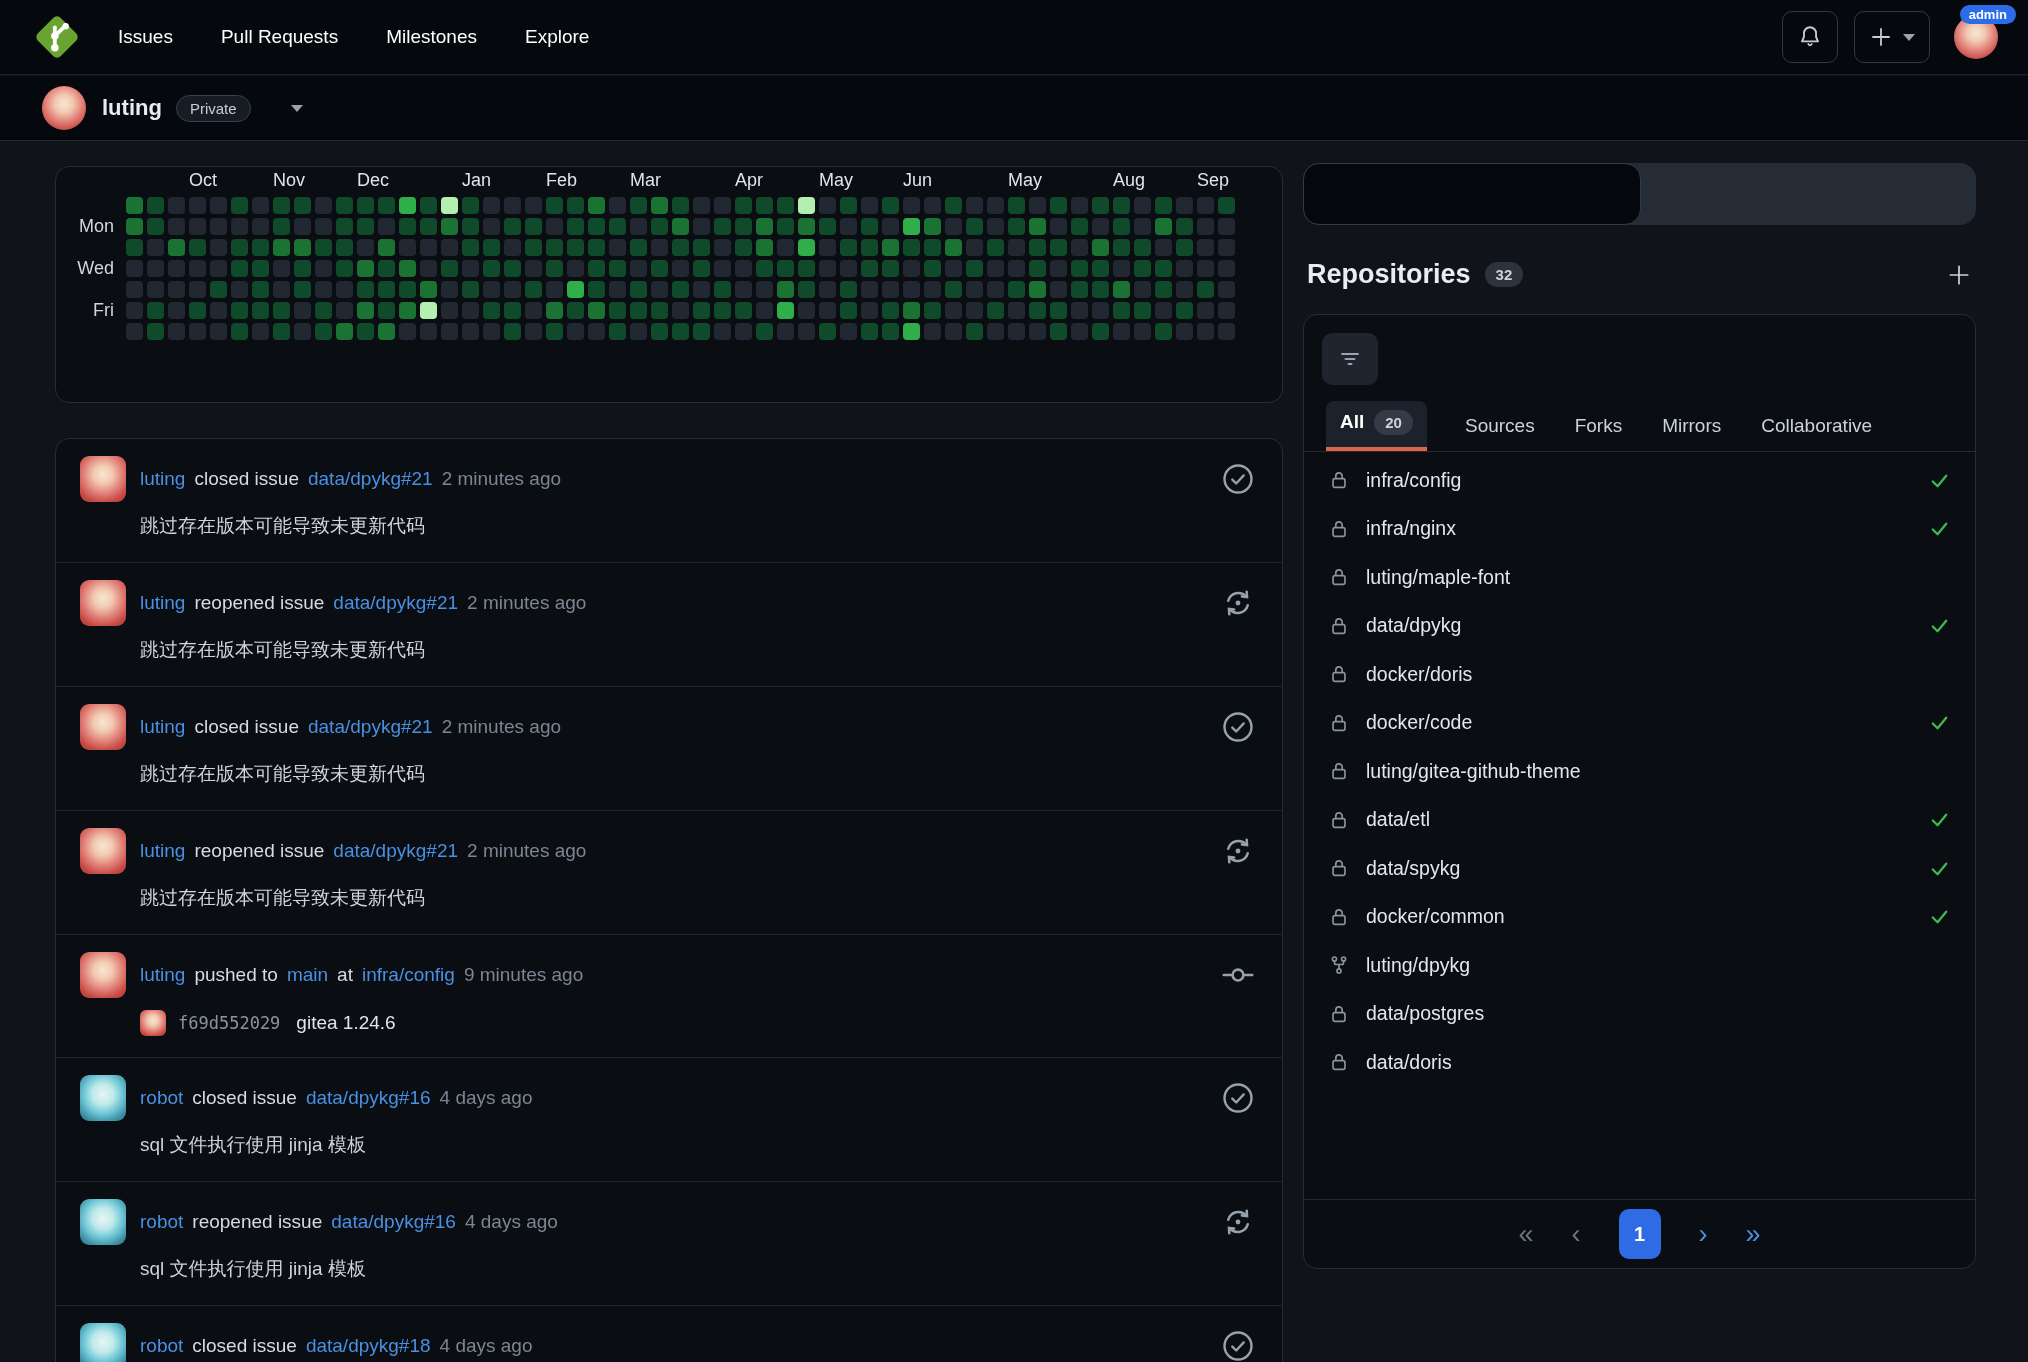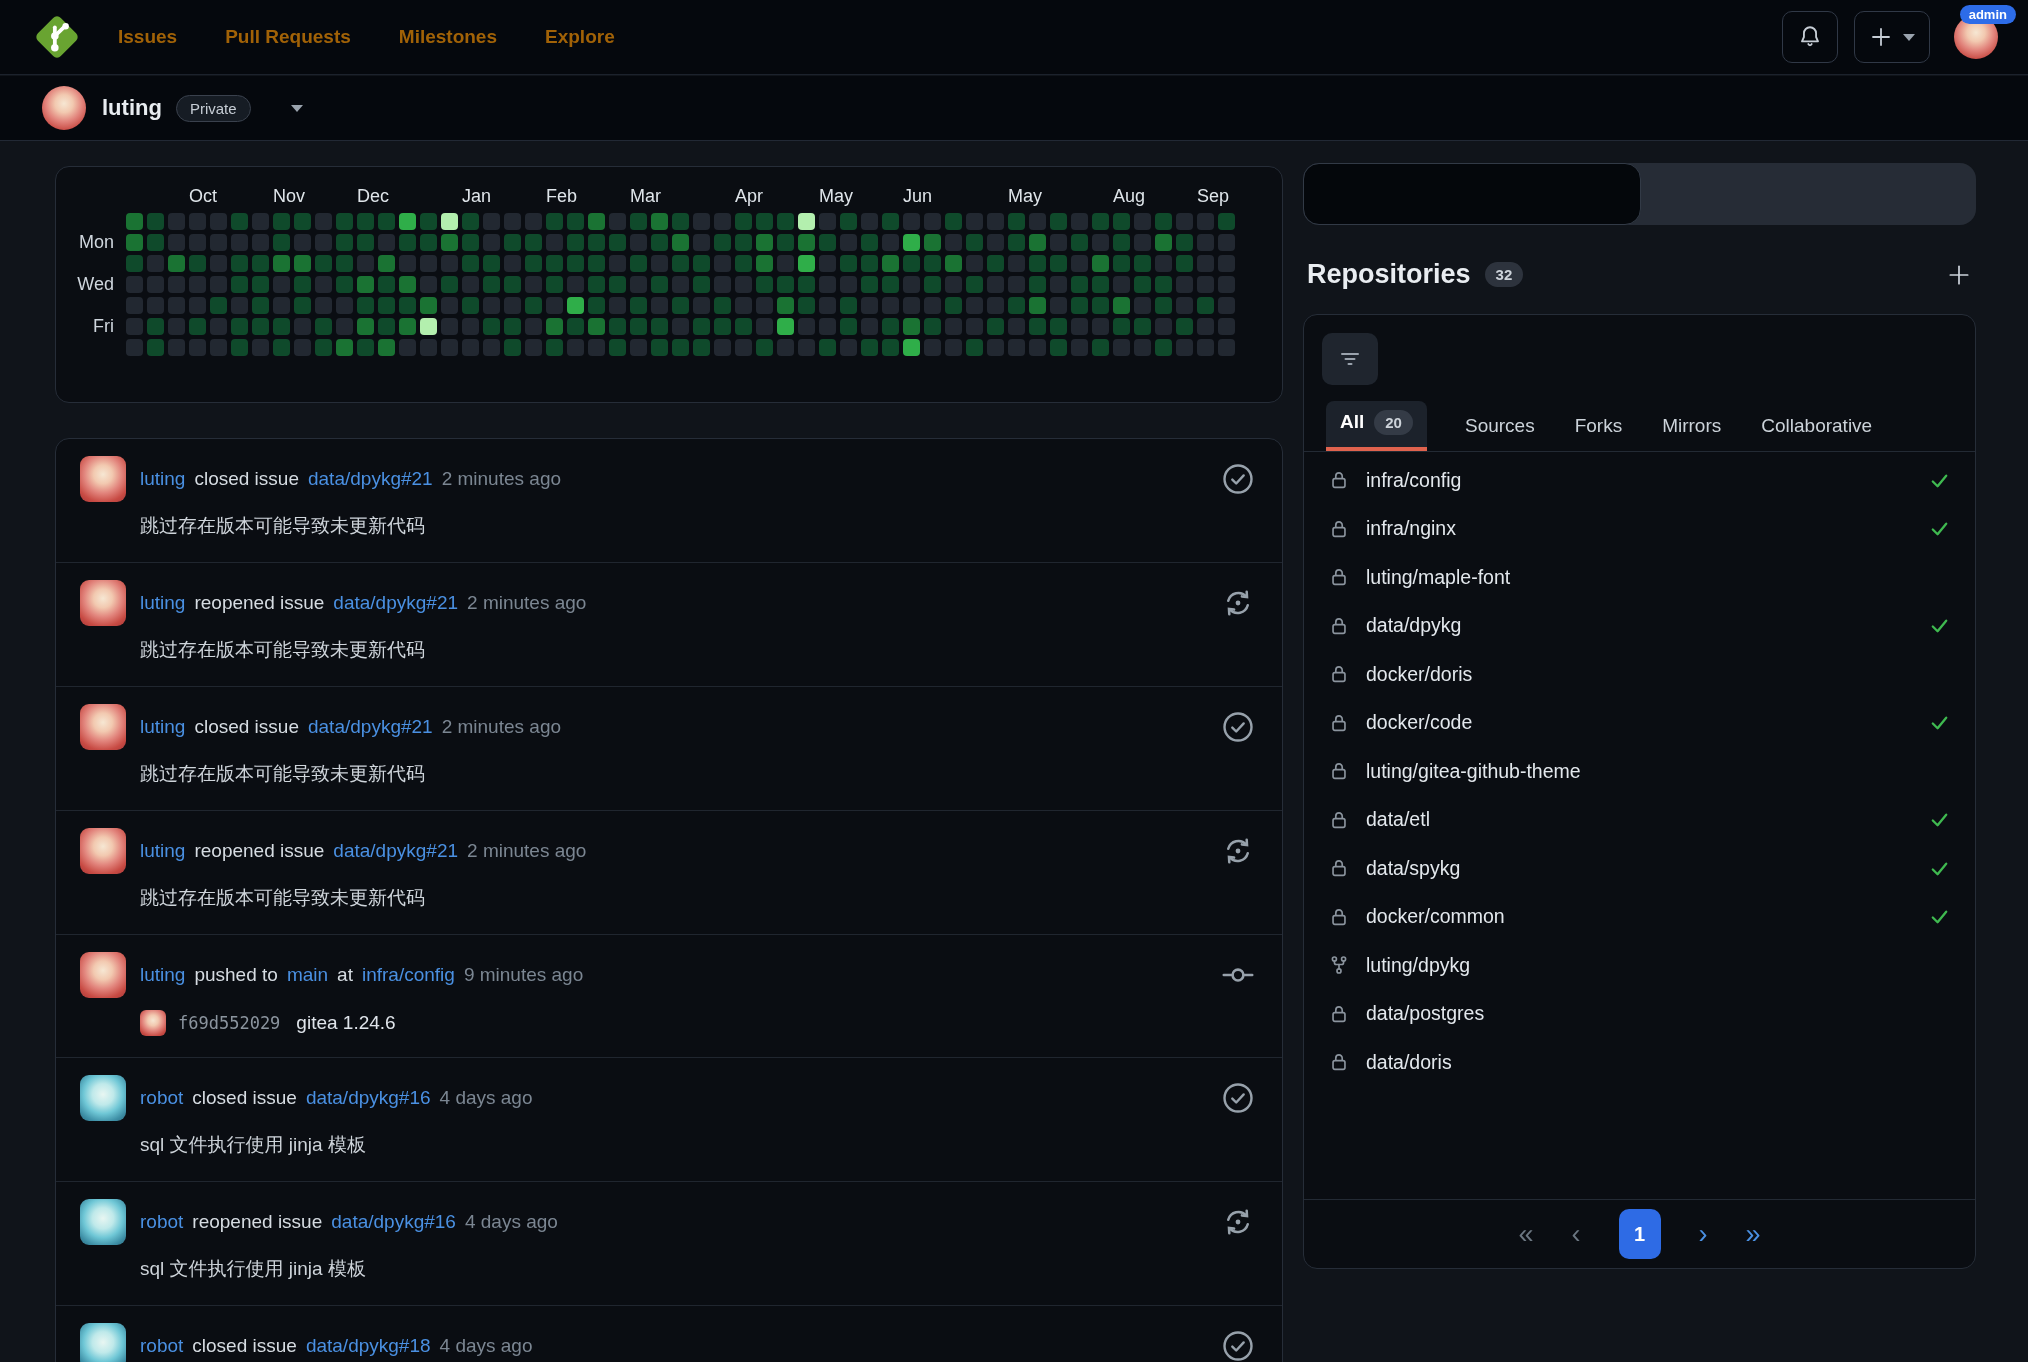--- a/index.html
+++ b/index.html
@@ -14,21 +14,21 @@
 
   
   .navbar {
     position:absolute; top:0; left:0; right:0; height:75px;
     background: var(--bg-header,#05080d);
     border-bottom:1px solid #1c222c;
     display:flex; align-items:center; padding:0 30px;
   }
   .logo { width:54px; height:54px; margin-right:34px; }
   .nav-links { display:flex; align-items:center; gap:48px; }
-  .nav-link { font-size:19px; font-weight:700; color:#a16207; cursor:pointer; }
+  .nav-link { font-size:19px; font-weight:400; color:#ffffff; cursor:pointer; }
   .nav-right { margin-left:auto; display:flex; align-items:center; gap:16px; }
   .icon-btn {
     height:52px; min-width:56px; border:1px solid #303846; border-radius:10px;
     display:flex; align-items:center; justify-content:center; gap:10px;
     color:#c6cdd5; background:transparent; padding:0 14px;
   }
   .caret { width:0; height:0; border-left:6px solid transparent; border-right:6px solid transparent; border-top:7px solid #9aa3ad; }
   .avatar-wrap { position:relative; margin-left:8px; }
   .avatar { border-radius:50%; }
   .av-luting { background: radial-gradient(circle at 50% 40%, #f6e7d3 0%, #f2c9b0 26%, #e2857d 52%, #c84b44 78%, #a83838 100%); }
@@ -51,21 +51,21 @@
   .pill {
     margin-left:14px; border:1px solid #3a414d; border-radius:999px;
     padding:4px 13px; font-size:15px; color:#c6cdd5; background:#161c24;
   }
   .ctx-caret { margin-left:40px; }
 
   
   .card { background: var(--bg-card,#0a0d12); border:1px solid #262d38; border-radius:14px; }
 
   
-  .heatmap-card { position:absolute; left:55px; top:166px; width:1228px; height:237px; padding:16px 26px 14px 20px; }
+  .heatmap-card { position:absolute; left:55px; top:166px; width:1228px; height:237px; padding:0 26px 14px 20px; }
   #heatmap-grid {
     display:grid;
     grid-template-columns:46px repeat(53,17px);
     grid-template-rows:26px repeat(7,17px);
     gap:4px;
   }
   .hm-month { font-size:18px; color:#dfe5ea; white-space:nowrap; align-self:center; }
   .hm-day { font-size:18px; color:#cfd6dd; text-align:right; padding-right:8px; align-self:center; grid-column:1; }
   .hm-cell { width:17px; height:17px; border-radius:4px; }
   .hm-footer { display:flex; align-items:center; margin-top:13px; padding-left:46px; }

